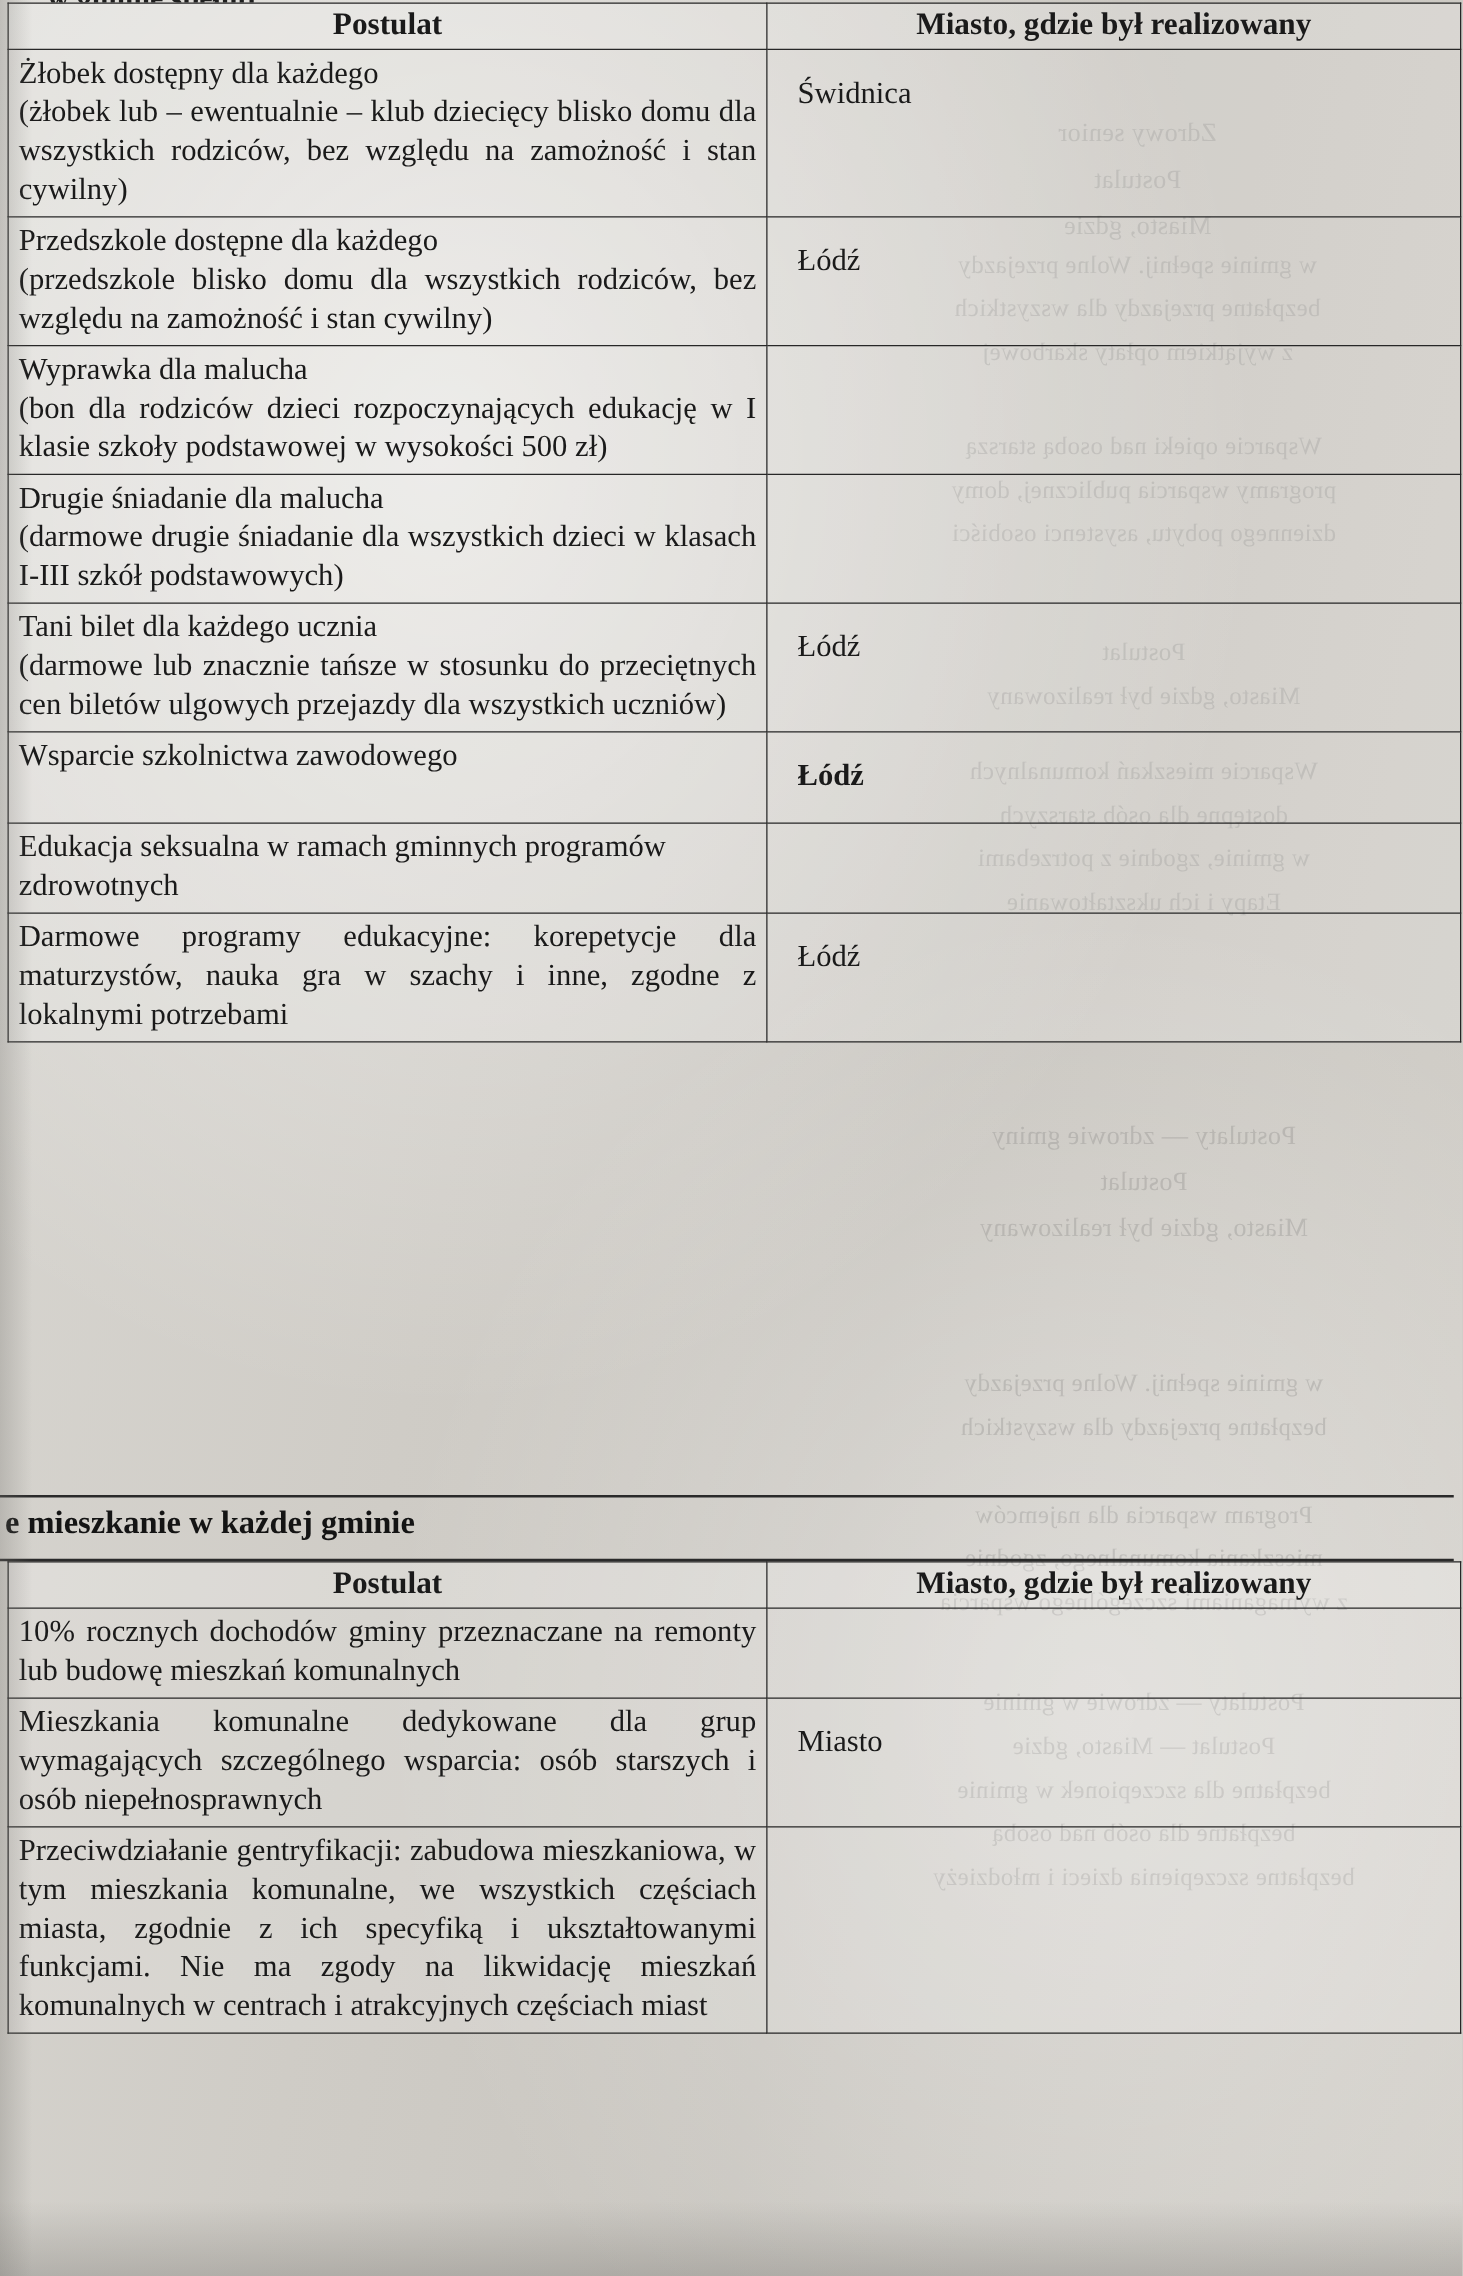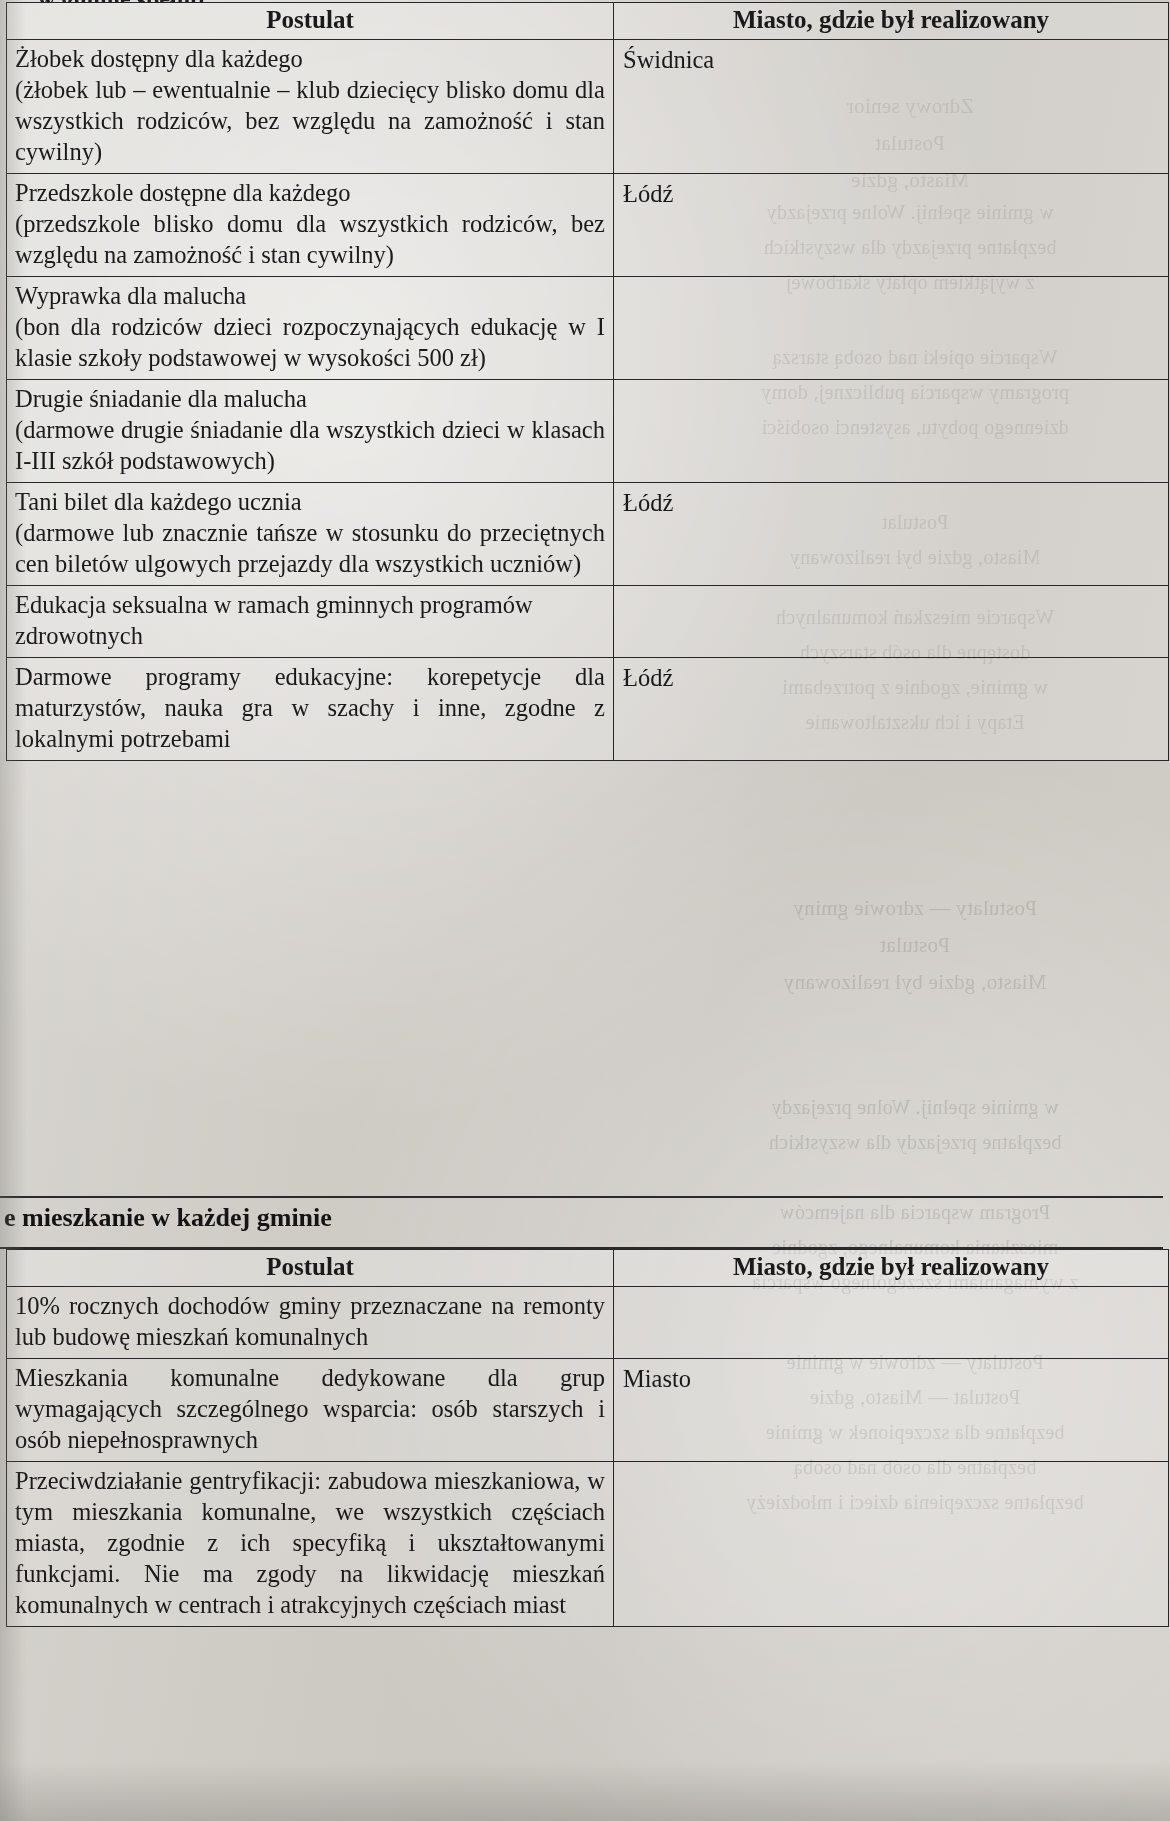--- a/index.html
+++ b/index.html
@@ -68,21 +68,21 @@
     background: rgba(255,255,255,0.24);
   }
   .cell-p {
     margin: 0;
     font-size: 24.5px;
     line-height: 1.265;
   }
   .just { text-align: justify; text-align-last: justify; }
   .just-last-left { text-align: justify; }
   .left { text-align: left; }
-  .city { font-size: 24.5px; line-height: 1.265; margin: 1px; }
+  .city { font-size: 24.5px; line-height: 1.265; margin: 16px; }
   .city-b { font-weight: bold; }
 
   
   .cut-top {
     position: absolute;
     left: 38px;
     top: -14px;
     width: 560px;
     height: 16px;
     overflow: hidden;
@@ -227,20 +227,28 @@
             <td>
               <p class="cell-p left">Tani bilet dla każdego ucznia</p>
               <p class="cell-p just-last-left">(darmowe lub znacznie tańsze w stosunku do przeciętnych cen biletów ulgowych przejazdy dla wszystkich uczniów)</p>
             </td>
             <td>
               <p class="city">Łódź</p>
             </td>
           </tr>
           <tr>
             <td>
+              <p class="cell-p left">Wsparcie szkolnictwa zawodowego</p>
+            </td>
+            <td>
+              <p class="city city-b">Łódź</p>
+            </td>
+          </tr>
+          <tr>
+            <td>
               <p class="cell-p left">Edukacja seksualna w ramach gminnych programów zdrowotnych</p>
             </td>
             <td>
               <p class="city"></p>
             </td>
           </tr>
           <tr>
             <td>
               <p class="cell-p just-last-left">Darmowe programy edukacyjne: korepetycje dla maturzystów, nauka gra w szachy i inne, zgodne z lokalnymi potrzebami</p>
             </td>

